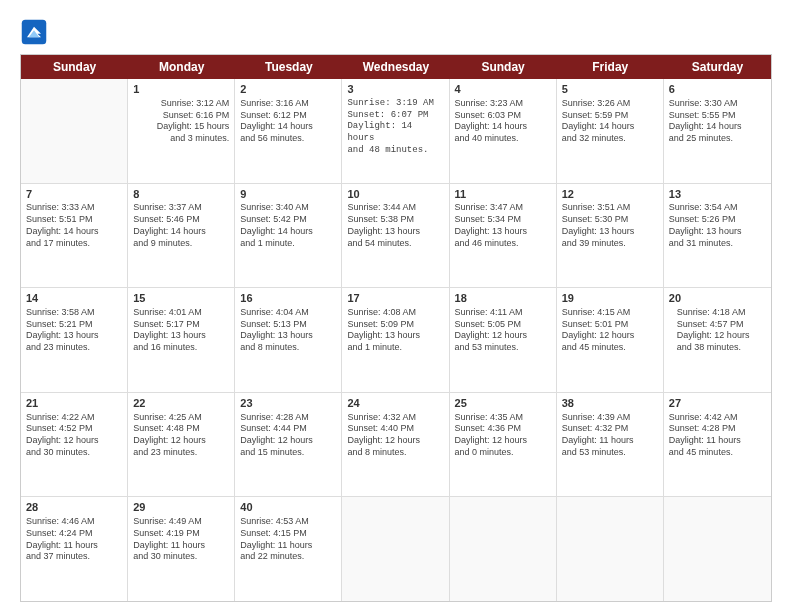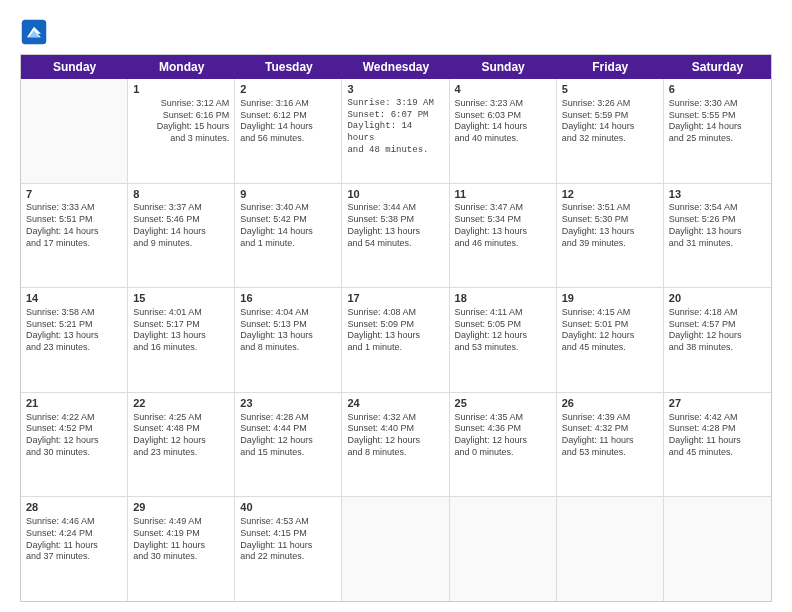--- a/index.html
+++ b/index.html
@@ -54,21 +54,21 @@
     }
     .calendar {
       flex: 1;
       display: flex;
       flex-direction: column;
       border: 1px solid #ccc;
     }
     .cal-header {
       display: grid;
       grid-template-columns: repeat(7, 1fr);
-      background: #4c1d95;
+      background: #7f1d1d;
     }
     .cal-header-cell {
       color: #fff;
       font-size: 12px;
       font-weight: bold;
       text-align: center;
       padding: 5px 2px;
     }
     .cal-body {
       display: flex;
@@ -278,21 +278,21 @@
           </div>
           <div class="cal-cell">
             <span class="day-num">19</span>
             <div class="day-info" style="white-space: pre-line;">Sunrise: 4:15 AM
 Sunset: 5:01 PM
 Daylight: 12 hours
 and 45 minutes.</div>
           </div>
           <div class="cal-cell">
             <span class="day-num">20</span>
-            <div class="day-info" style="white-space: pre-line;">Sunrise: 4:18 AM
+            <div class="day-info" style="white-space: pre-line; margin-left: 8px;">Sunrise: 4:18 AM
 Sunset: 4:57 PM
 Daylight: 12 hours
 and 38 minutes.</div>
           </div>
         </div>
         <div class="cal-row">
           <div class="cal-cell">
             <span class="day-num">21</span>
             <div class="day-info" style="white-space: pre-line;">Sunrise: 4:22 AM
 Sunset: 4:52 PM
@@ -321,21 +321,21 @@
 and 8 minutes.</div>
           </div>
           <div class="cal-cell">
             <span class="day-num">25</span>
             <div class="day-info" style="white-space: pre-line;">Sunrise: 4:35 AM
 Sunset: 4:36 PM
 Daylight: 12 hours
 and 0 minutes.</div>
           </div>
           <div class="cal-cell">
-            <span class="day-num">26</span>
+            <span class="day-num">38</span>
             <div class="day-info" style="white-space: pre-line;">Sunrise: 4:39 AM
 Sunset: 4:32 PM
 Daylight: 11 hours
 and 53 minutes.</div>
           </div>
           <div class="cal-cell">
             <span class="day-num">27</span>
             <div class="day-info" style="white-space: pre-line;">Sunrise: 4:42 AM
 Sunset: 4:28 PM
 Daylight: 11 hours

